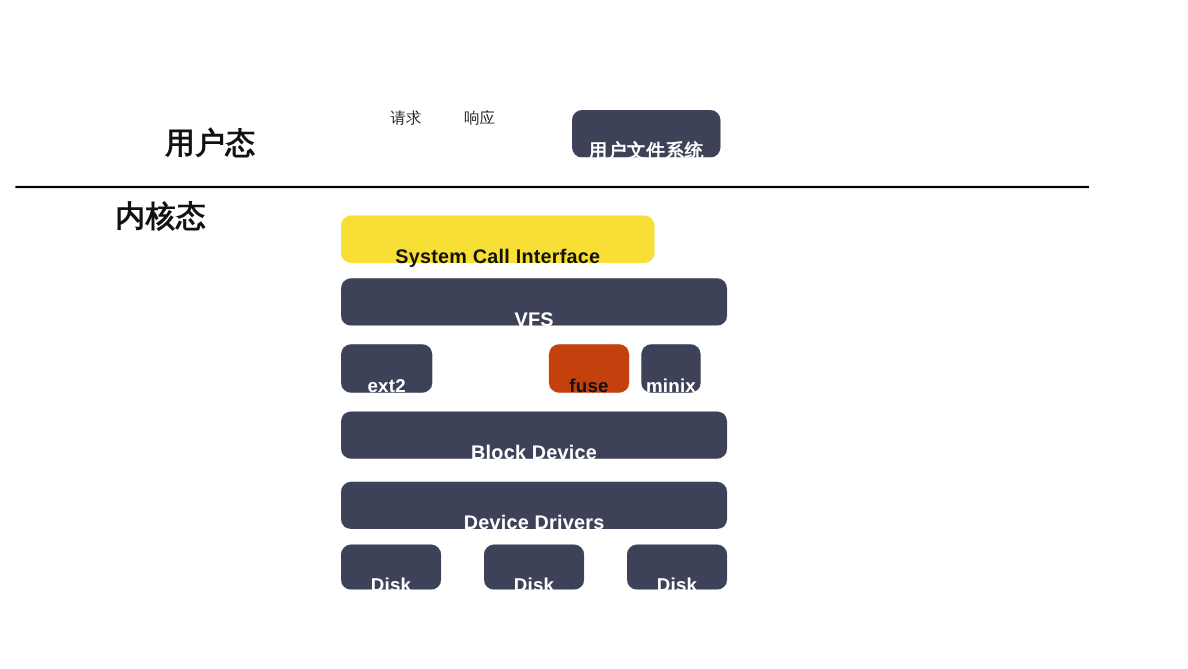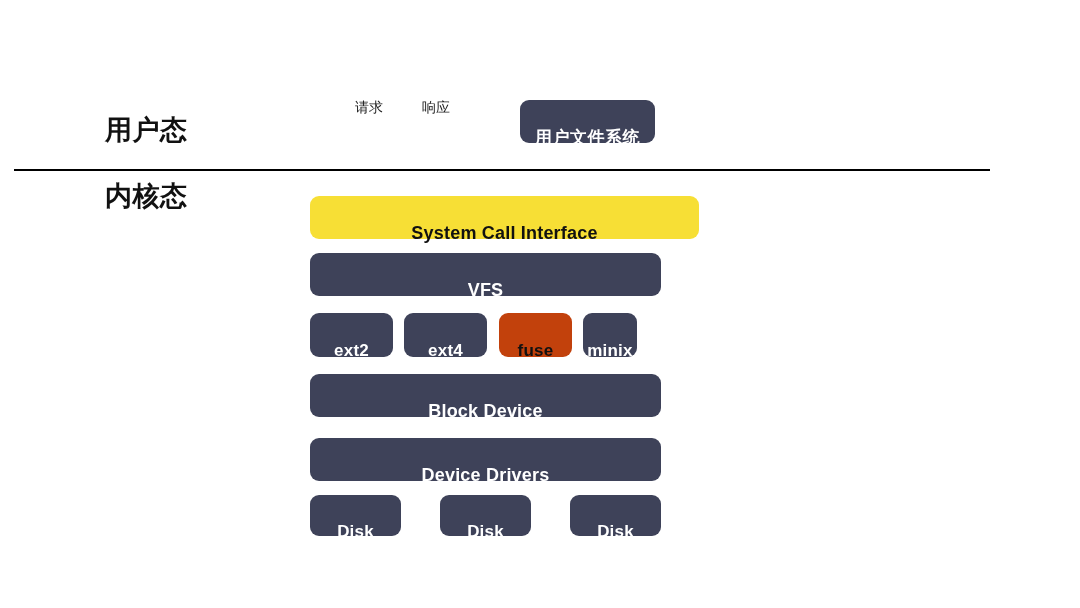--- a/index.html
+++ b/index.html
@@ -25,21 +25,21 @@
   .mode-label {
     position: absolute;
     left: 105px;
     font-size: 27px;
     font-weight: bold;
     color: #111111;
     letter-spacing: 0.5px;
     line-height: 1;
     white-space: nowrap;
   }
-  #label-user-mode  { top: 117px; }
+  #label-user-mode  { top: 117px; margin-left: 45px; }
   #label-kernel-mode{ top: 183px; }
 
   
   .flow-caption {
     position: absolute;
     top: 100px;
     font-size: 14px;
     font-weight: normal;
     color: #1b1b1b;
     line-height: 1;
@@ -92,21 +92,21 @@
   #block-user-fs {
     left: 520px;
     top: 100px;
     width: 135px;
     height: 43px;
   }
   #block-user-fs .block-text { font-size: 17px; letter-spacing: 0.5px; }
 
   
   #block-syscall-interface {
-    left: 310px; top: 196px; width: 389px; height: 43px;
+    left: 310px; top: 196px; width: 285px; height: 43px;
   }
   #block-syscall-interface .block-text { font-size: 18px; }
 
   #block-vfs {
     left: 310px; top: 253px; width: 351px; height: 43px; align-items: center;
   }
   #block-vfs .block-text { font-size: 18px; }
 
   #block-block-device {
     left: 310px; top: 374px; width: 351px; height: 43px;
@@ -157,23 +157,20 @@
   </div>
 
   <div id="block-vfs" class="block navy">
     <span class="block-text">VFS</span>
   </div>
 
   <div id="block-fs-ext2" class="block navy fs-block">
     <span class="block-text">ext2</span>
   </div>
 
-  <div id="block-fs-ext4" class="block navy fs-block">
-    <span class="block-text">ext4</span>
-  </div>
 
   <div id="block-fs-fuse" class="block amber fs-block">
     <span class="block-text">fuse</span>
   </div>
 
   <div id="block-fs-minix" class="block navy fs-block">
     <span class="block-text">minix</span>
   </div>
 
   <div id="block-block-device" class="block navy">

